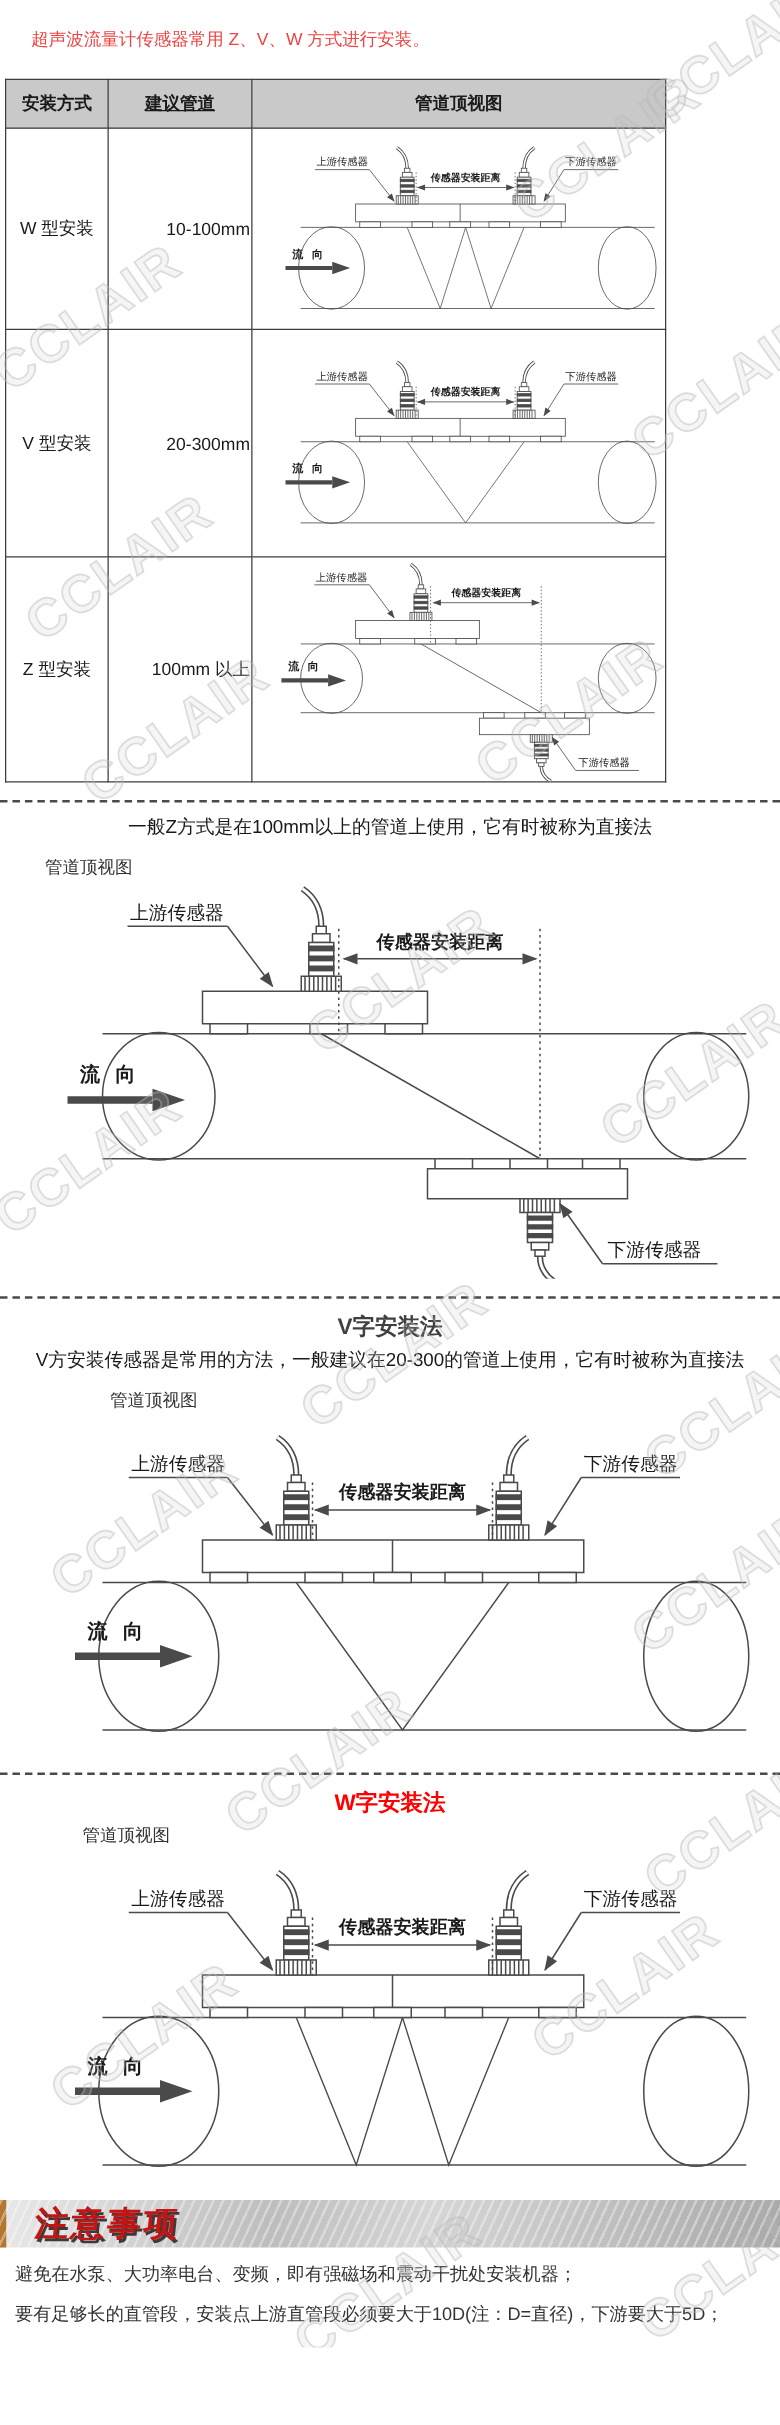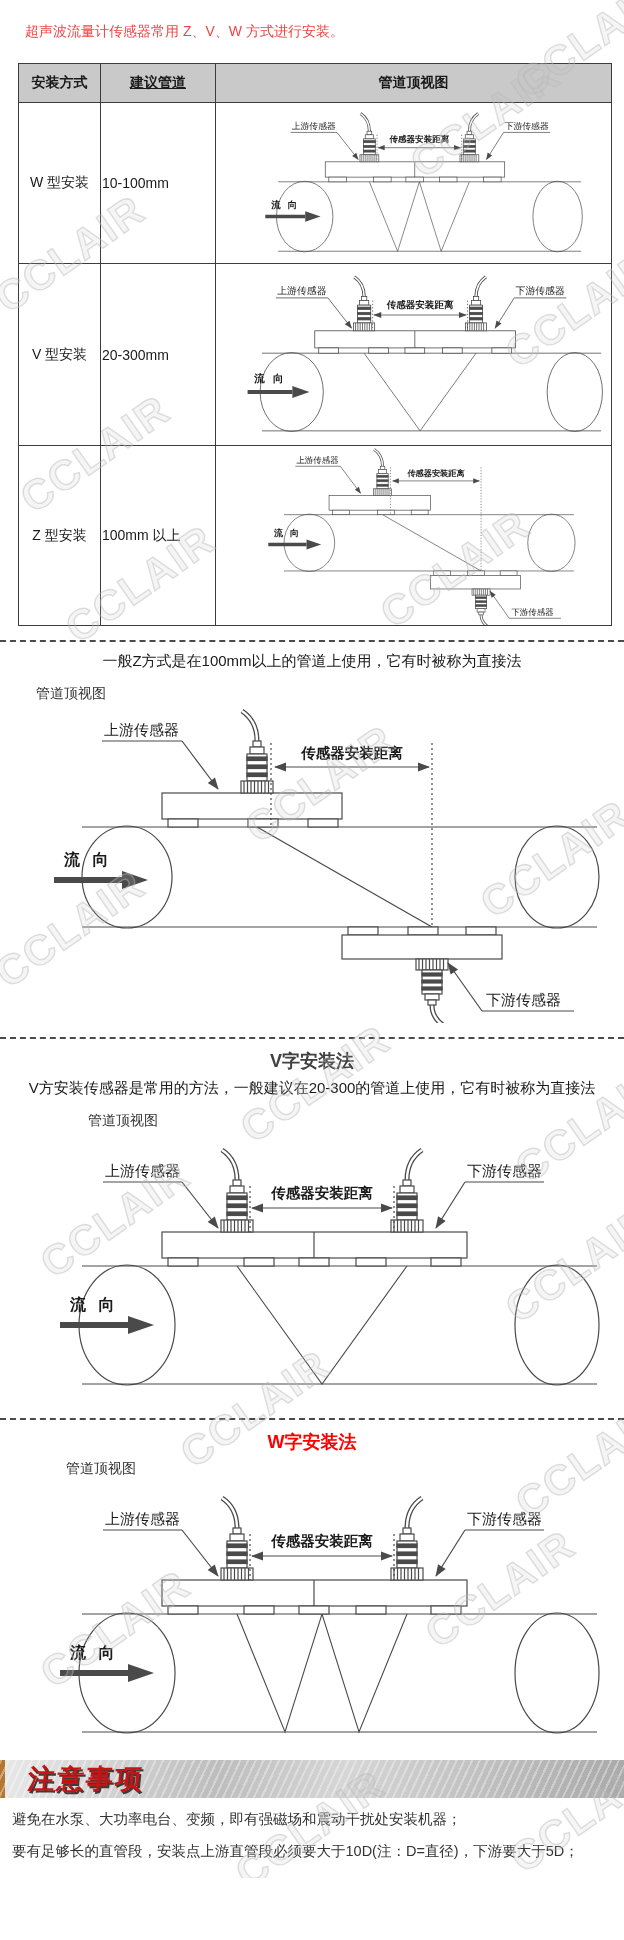--- a/index.html
+++ b/index.html
@@ -1,23 +1,23 @@
 <!DOCTYPE html>
 <html><head>
 <meta charset="utf-8">
 <style>
   html,body{margin:0;padding:0;background:#fff;}
   body{width:624px;font-family:"Liberation Sans","DejaVu Sans",sans-serif;color:#222;position:relative;overflow-x:hidden;}
   .intro{font-size:14px;color:#ef4444;padding:9px 0 8px 25px;}
   
-  table.spec{border-collapse:collapse;margin-left:18px;width:594px;table-layout:fixed;}
+  table.spec{border-collapse:collapse;margin-left:4px;width:529px;table-layout:fixed;}
   table.spec th,table.spec td{border:1.5px solid #3c3c3c;font-size:14px;color:#1a1a1a;}
   table.spec th{background:#c9c9c9;height:36px;font-weight:bold;}
   td.c-method{width:79px;text-align:center;}
-  td.c-pipe{width:112px;text-align:left;}
+  td.c-pipe{width:112px;text-align:right;}
   th.c-method{width:79px;} th.c-pipe{width:112px;text-decoration:underline;}
   td.c-diag{padding:0;vertical-align:middle;}
   .tbl-diagram{width:100%;}
   .tbl-diagram svg{display:block;margin:0 auto;}
   .h-w{height:160px;} .h-v{height:181px;} .h-z{height:179px;}
   
   .dashed-sep{border:0;border-top:2px dashed #4a4a4a;margin:14px 0 10px 0;}
   .sec-title{text-align:center;font-size:18px;font-weight:bold;margin:10px 0 6px 0;}
   .sec-sub{text-align:center;font-size:15px;color:#1a1a1a;margin:0 0 14px 0;}
   .topview-label{font-size:14px;color:#333;margin:0 0 2px 0;}

